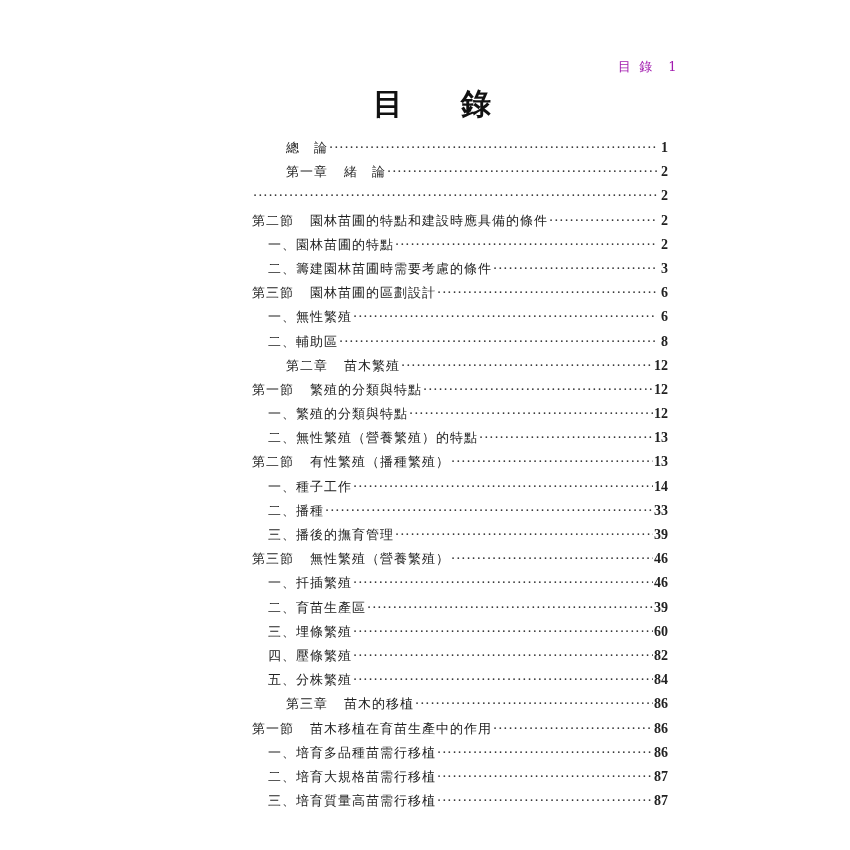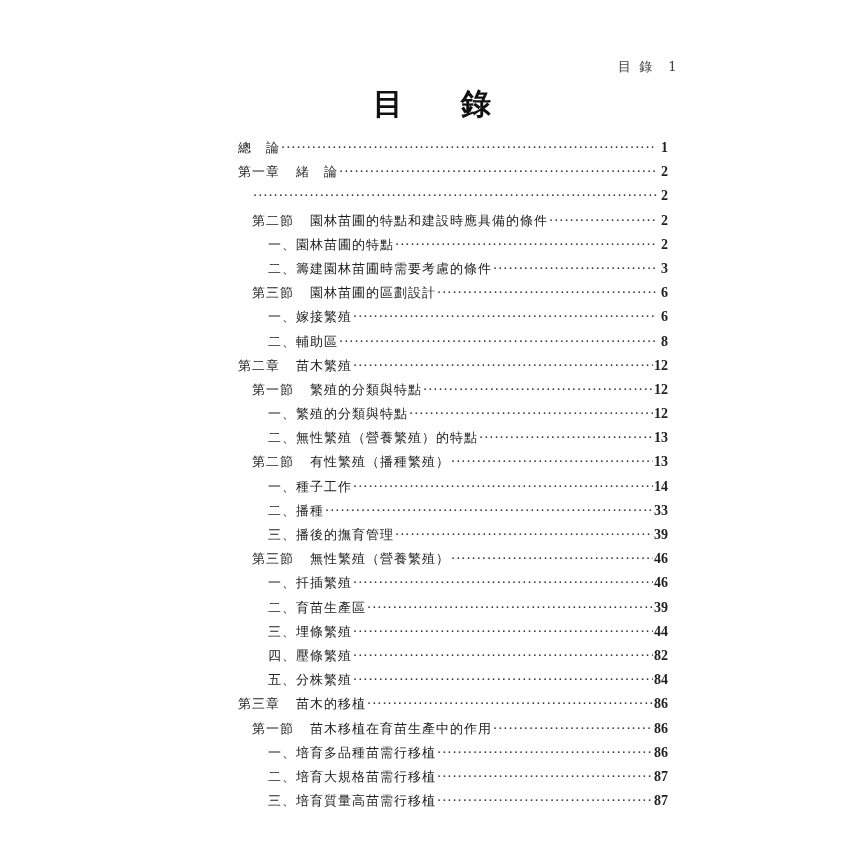--- a/index.html
+++ b/index.html
@@ -1,40 +1,40 @@
 <!DOCTYPE html>
 <html><head>
 <meta charset="utf-8">
 <style>
   html, body { margin:0; padding:0; }
   body {
     width:850px; height:850px; background:#ffffff; position:relative; overflow:hidden;
     font-family: "DejaVu Serif", "Liberation Serif", serif; color:#1a1a1a;
   }
   .running-header {
-    position:absolute; top:58px; left:618px; font-size:13px; letter-spacing:2px; color:#404040;
+    position:absolute; top:58px; left:618px; font-size:13px; letter-spacing:2px; color:#a21caf;
   }
   .running-header span { margin-right:8px; }
   .title {
     position:absolute; top:84px; left:373px; font-size:30px; font-weight:bold; color:#111;
   }
   .title .c1 { display:inline-block; margin-right:58px; }
   .toc { position:absolute; top:136px; left:238px; width:430px; }
   .row {
     display:flex; align-items:baseline; height:24.2px; font-size:13px; line-height:24px; color:#222;
   }
   .row .label { white-space:nowrap; letter-spacing:1px; }
   .row .leader {
     flex:1; overflow:hidden; white-space:nowrap; margin:0 1px; color:#333; letter-spacing:1px;
   }
   .row .leader::after {
     content:"··································································································································";
   }
   .row .page { white-space:nowrap; font-family:"Liberation Serif", serif; font-size:14px; font-weight:bold; min-width:10px; text-align:right; }
-  .lvl0 { padding-left:0; }
+  .lvl0 { padding-left:0;margin-left:48px; }
   .lvl1 { padding-left:14px; }
   .lvl2 { padding-left:30px; }
   .gap { display:inline-block; width:16px; }
 </style>
 </head>
 <body>
 
 <div class="running-header">
   <span>目 錄</span>
   <span>1</span>
@@ -73,21 +73,21 @@
       <span class="label"><span>二、</span><span>籌建園林苗圃時需要考慮的條件</span></span>
       <span class="leader"></span>
       <span class="page">3</span>
     </div>
     <div class="row lvl1">
       <span class="label"><span>第三節</span><span class="gap"></span><span>園林苗圃的區劃設計</span></span>
       <span class="leader"></span>
       <span class="page">6</span>
     </div>
     <div class="row lvl2">
-      <span class="label"><span>一、</span><span>嫁接繁殖</span></span>
+      <span class="label"><span>一、</span><span>無性繁殖</span></span>
       <span class="leader"></span>
       <span class="page">6</span>
     </div>
     <div class="row lvl2">
       <span class="label"><span>二、</span><span>輔助區</span></span>
       <span class="leader"></span>
       <span class="page">8</span>
     </div>
     <div class="row lvl0">
       <span class="label"><span>第二章</span><span class="gap"></span><span>苗木繁殖</span></span>
@@ -140,21 +140,21 @@
       <span class="page">46</span>
     </div>
     <div class="row lvl2">
       <span class="label"><span>二、</span><span>育苗生產區</span></span>
       <span class="leader"></span>
       <span class="page">39</span>
     </div>
     <div class="row lvl2">
       <span class="label"><span>三、</span><span>埋條繁殖</span></span>
       <span class="leader"></span>
-      <span class="page">44</span>
+      <span class="page">60</span>
     </div>
     <div class="row lvl2">
       <span class="label"><span>四、</span><span>壓條繁殖</span></span>
       <span class="leader"></span>
       <span class="page">82</span>
     </div>
     <div class="row lvl2">
       <span class="label"><span>五、</span><span>分株繁殖</span></span>
       <span class="leader"></span>
       <span class="page">84</span>

